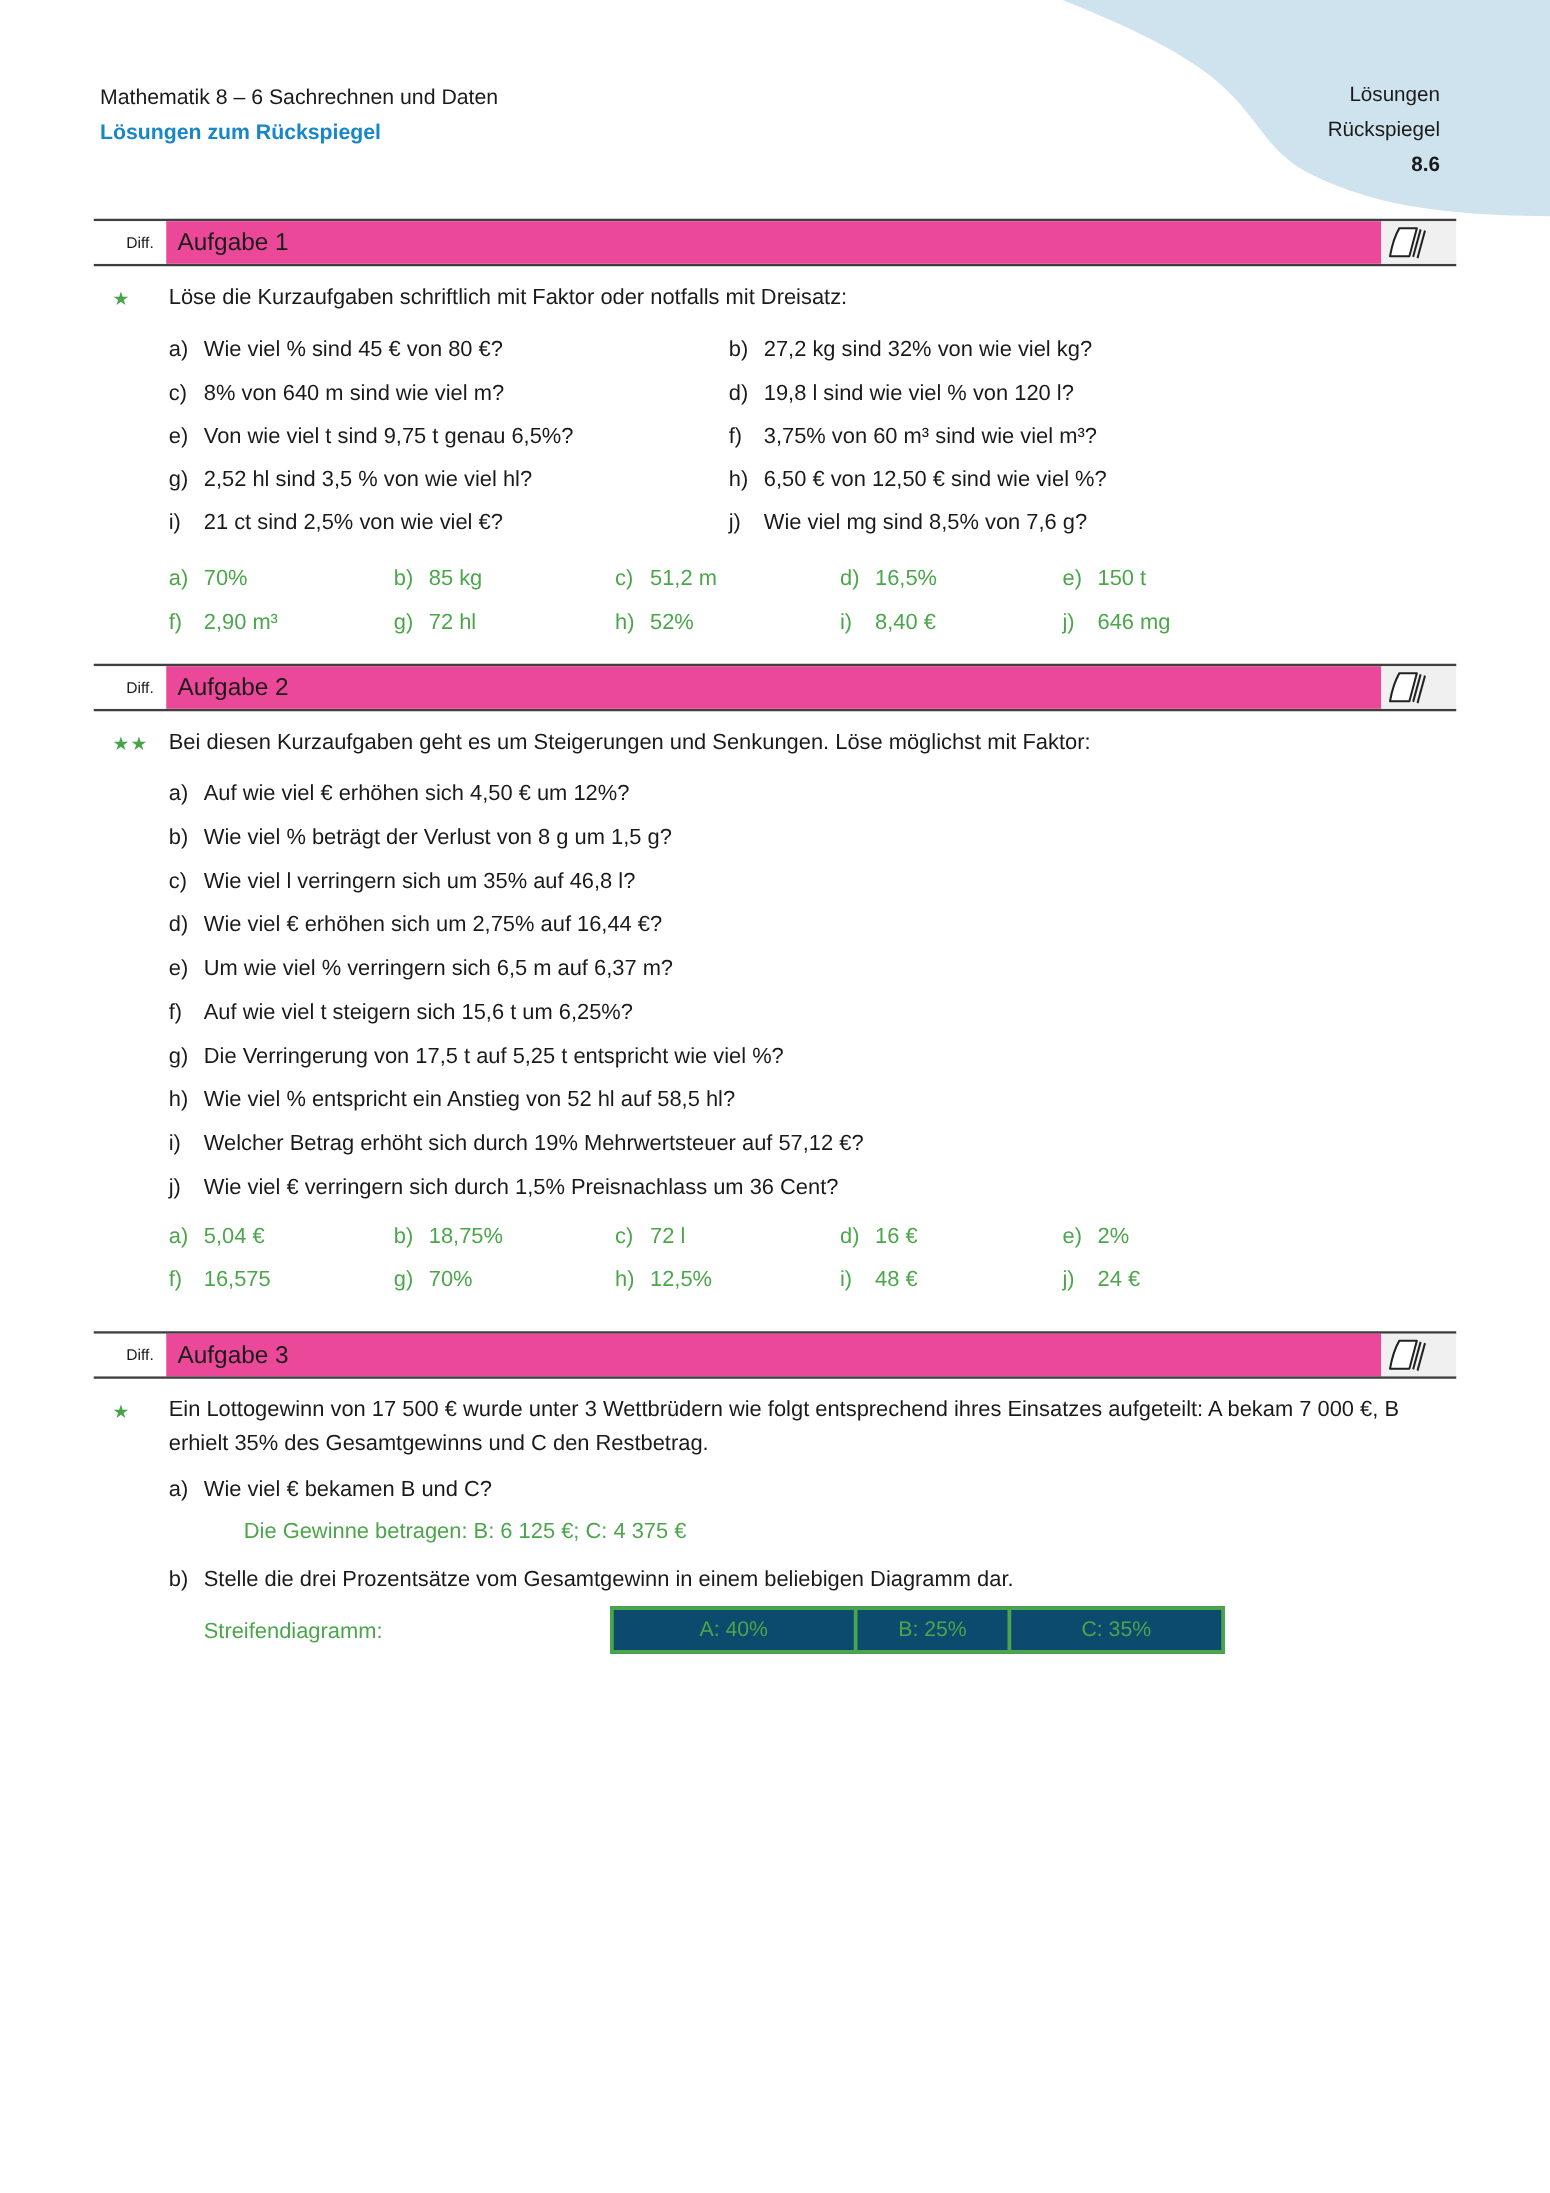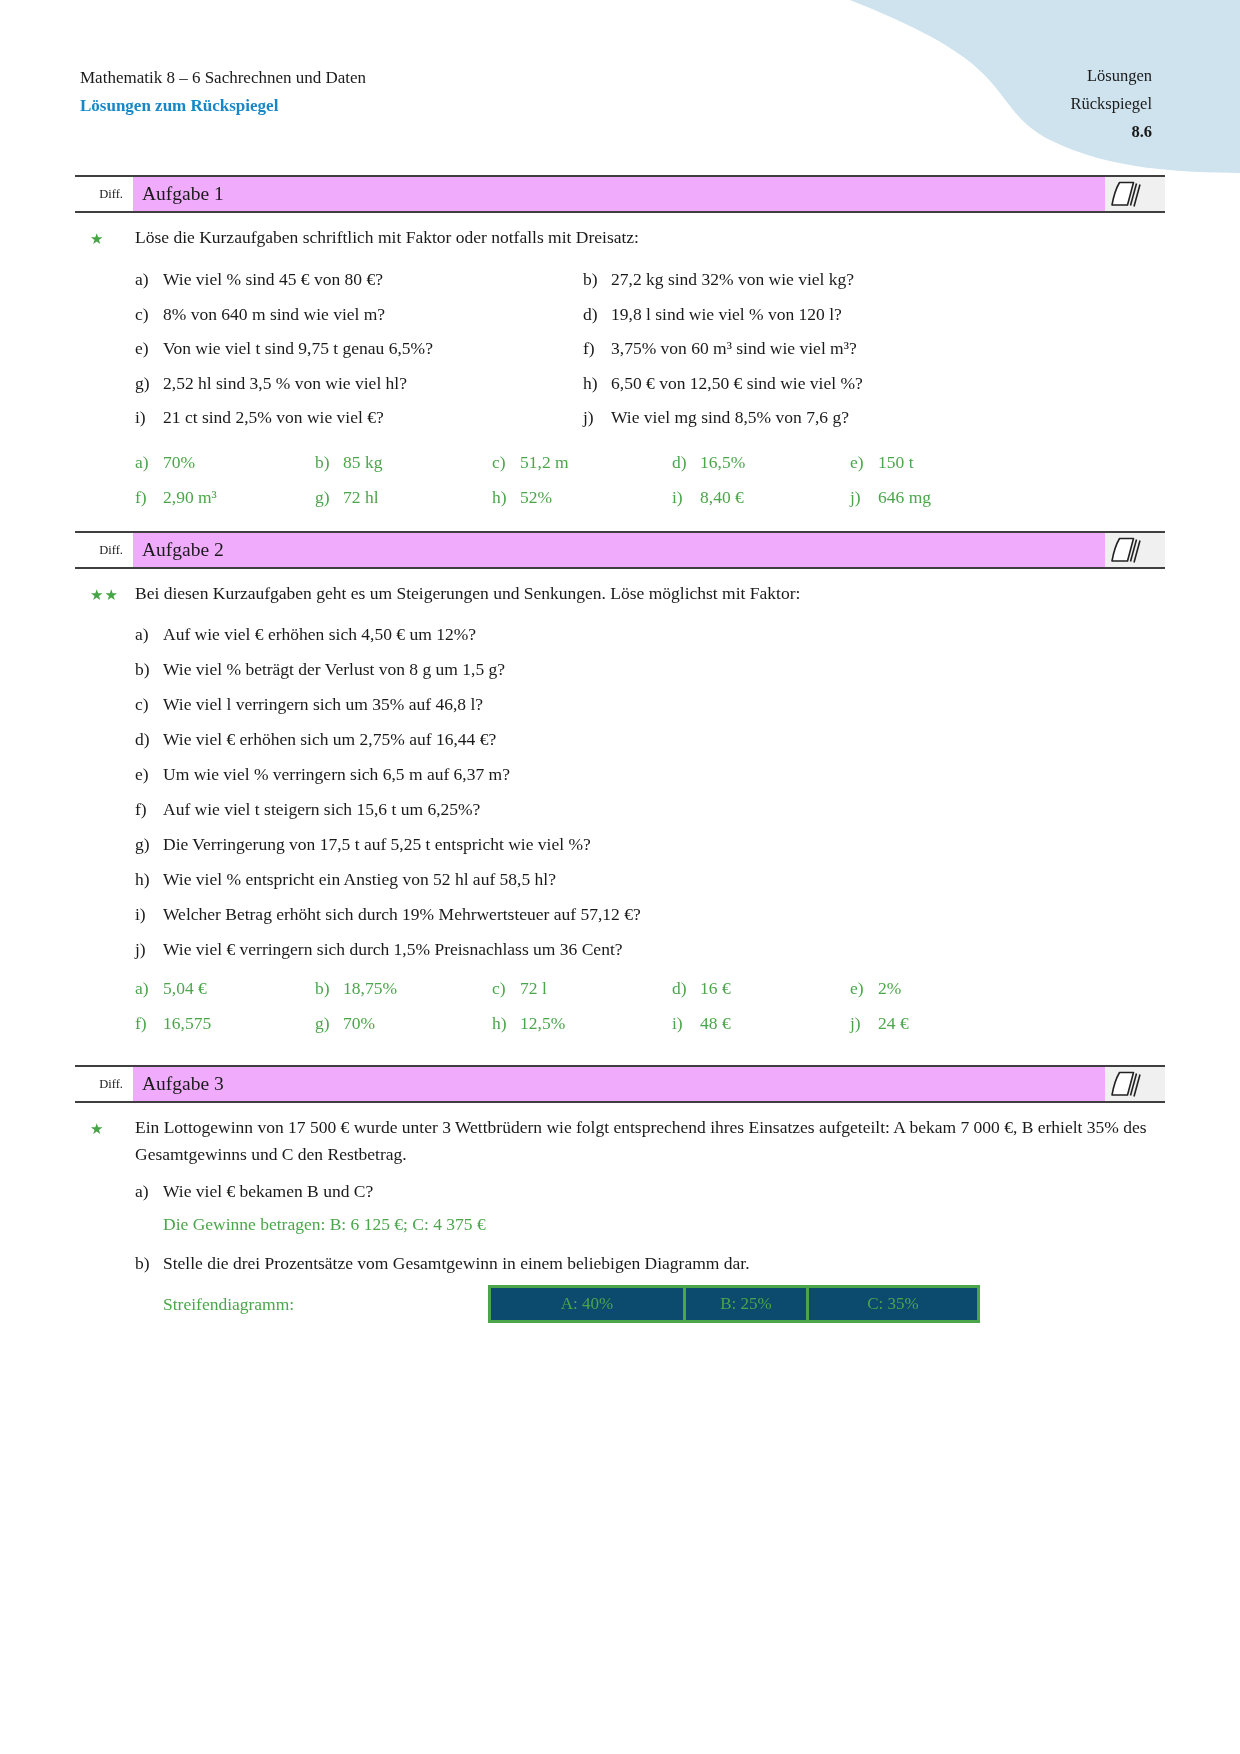--- a/index.html
+++ b/index.html
@@ -1,32 +1,32 @@
 <!DOCTYPE html>
 <html lang="de"><head>
 <meta charset="utf-8">
 <style>
   html,body{margin:0;padding:0;background:#fff;}
   .page{position:relative;width:1240px;height:1442px;background:#fff;overflow:hidden;
-        font-family:Liberation Serif, serif;color:#1a1a1a;}
+        font-family:Liberation Sans, sans-serif;color:#1a1a1a;}
   .blob{position:absolute;top:0;right:0;}
 
   
   .hdr-left{position:absolute;top:64px;left:80px;font-size:17px;line-height:28px;}
   .hdr-left .l2{color:#1787c8;font-weight:bold;}
   .hdr-right{position:absolute;top:62px;right:88px;text-align:right;font-size:16.5px;line-height:28px;color:#1a1a1a;}
   .hdr-right .badge{font-weight:bold;}
 
   
   .task{position:absolute;left:75px;width:1090px;}
   .task-header{display:flex;align-items:stretch;height:34px;
                border-top:2px solid #3f3f3f;border-bottom:2px solid #3f3f3f;}
   .diff-cell{width:58px;box-sizing:border-box;display:flex;align-items:center;justify-content:flex-end;
              padding-right:10px;font-size:12.5px;background:#fff;}
-  .title-cell{flex:1;background:#f0abfc;display:flex;align-items:center;padding-left:9px;font-size:19.5px;}
+  .title-cell{flex:1;background:#ec4899;display:flex;align-items:center;padding-left:9px;font-size:19.5px;}
   .icon-cell{background:#f0f0f0;display:flex;align-items:center;padding-right:20px;}
 
   .intro-row{display:flex;margin-top:11px;font-size:17.5px;line-height:27px;}
   .star-cell{width:60px;box-sizing:border-box;padding-left:15px;padding-top:2px;
              color:#46a546;font-size:15px;letter-spacing:1px;white-space:nowrap;}
   .intro-text{flex:1;}
 
   .qgrid2{display:grid;grid-template-columns:448px 1fr;margin-left:60px;margin-top:9px;
           font-size:17.5px;line-height:34.5px;}
   .qlist{margin-left:60px;margin-top:8px;font-size:17.5px;line-height:35px;}
@@ -34,21 +34,21 @@
   .qletter{flex:0 0 28px;width:28px;}
   .qtext{flex:1;}
 
   .agrid{display:grid;grid-template-columns:180px 177px 180px 178px 1fr;margin-left:60px;margin-top:10px;
          color:#4ba64b;font-size:17.5px;line-height:35px;}
   .agrid.tight{margin-top:4px;}
   .arow{display:flex;}
 
   
   .t3-item{display:flex;margin-left:60px;margin-top:8px;font-size:17.5px;line-height:30px;}
-  .t3-answer{margin-left:88px;margin-top:2px;color:#4ba64b;font-size:17.5px;line-height:32px;}
+  .t3-answer{margin-left:120px;margin-top:2px;color:#4ba64b;font-size:17.5px;line-height:32px;}
   .diagram-row{display:flex;align-items:center;margin-left:88px;margin-top:6px;height:40px;gap:28px;}
   .diagram-label{width:297px;color:#4ba64b;font-size:17.5px;}
   .strip{width:492px;height:38px;box-sizing:border-box;border:3px solid #4ba64b;display:flex;background:#0c4a6e;}
   .strip .seg{display:flex;align-items:center;justify-content:center;color:#4ba64b;font-size:17px;}
   .strip .seg + .seg{border-left:3px solid #4ba64b;}
 
   
   .footer{position:absolute;top:1674px;left:75px;width:1090px;display:flex;
           justify-content:space-between;align-items:baseline;flex-direction:column;}
   .f-left{white-space:nowrap;}

